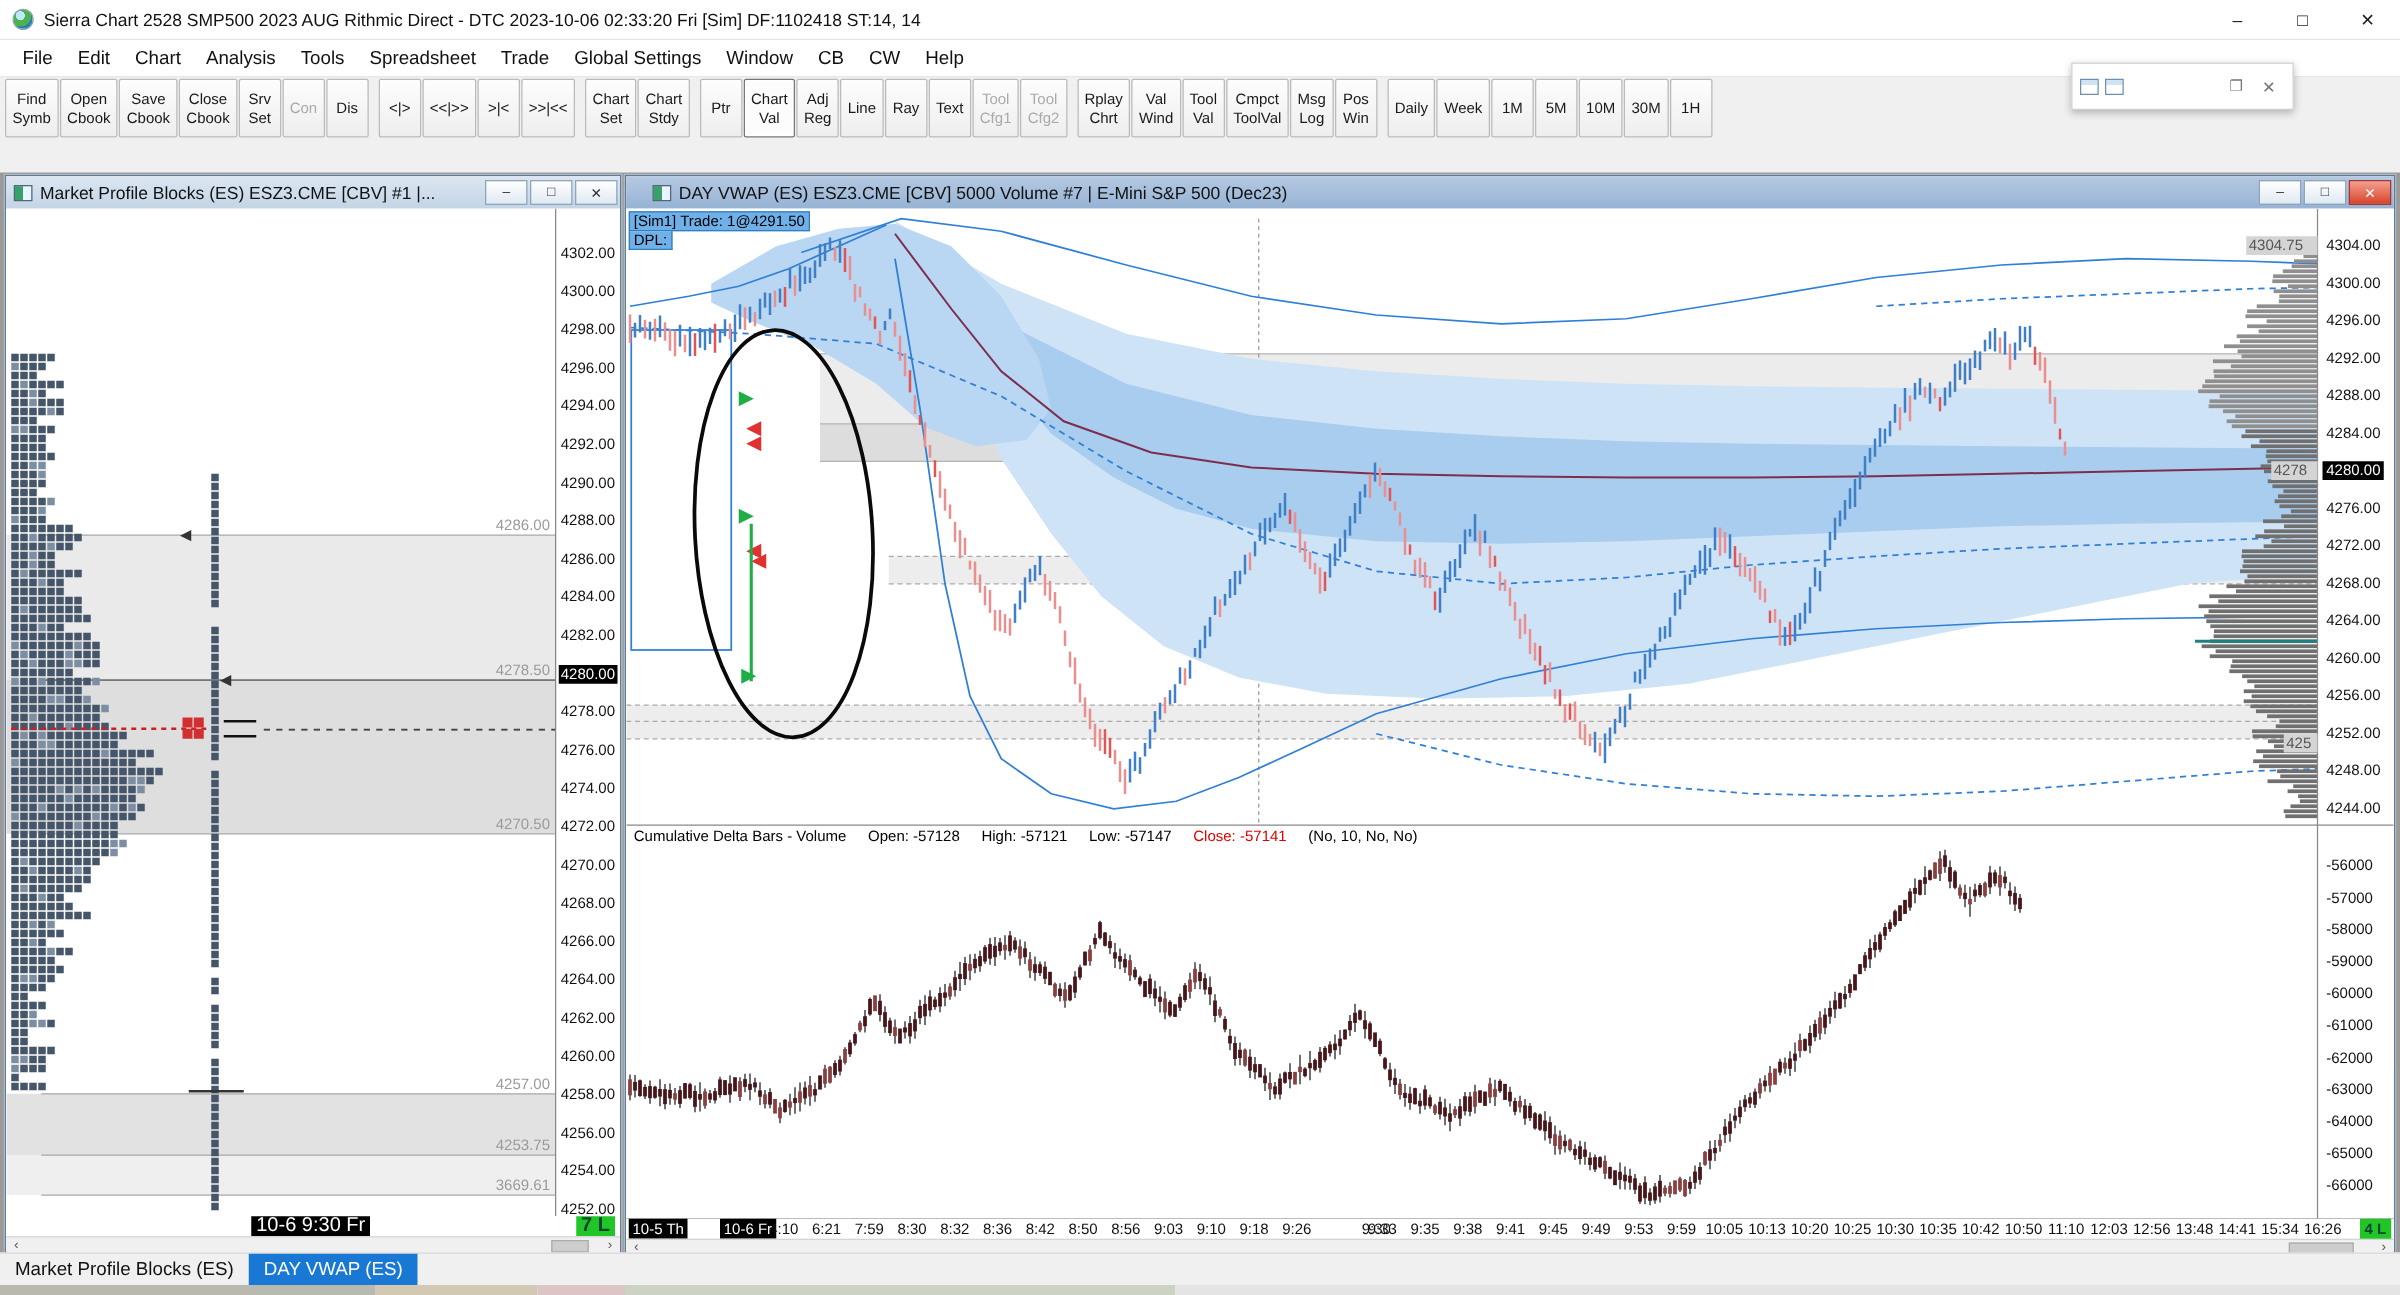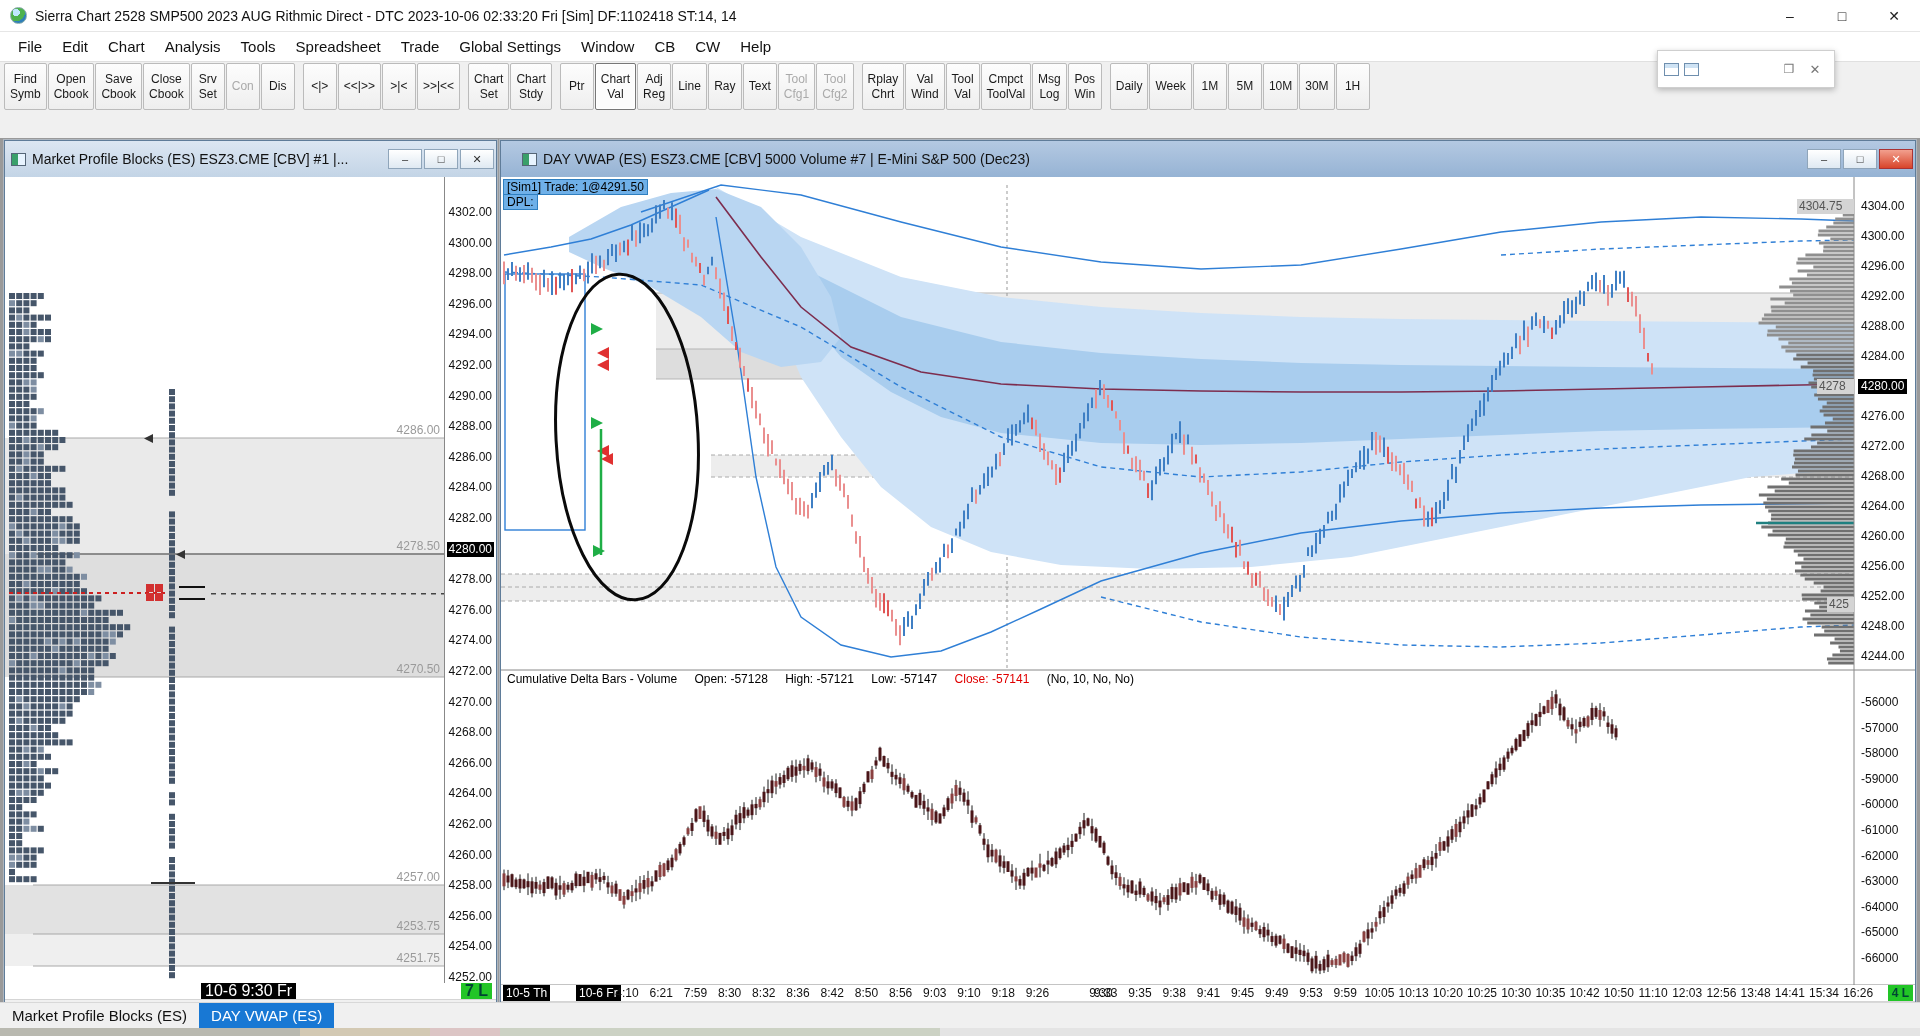--- a/index.html
+++ b/index.html
@@ -29,21 +29,21 @@
   #mini-restore{margin-left:auto;width:26px;text-align:center;color:#777;font-size:12px;}
   #mini-close{width:26px;text-align:center;color:#777;font-size:13px;}
 
   
   #tabbar{position:absolute;left:0;top:111px;width:1920px;height:27px;background:#f0f0f0;border-bottom:1px solid #c8c8c8;display:flex;align-items:flex-end;}
   .sheet-tab{height:26px;background:#1878d4;color:#fff;font-size:14px;display:flex;align-items:center;padding:0 12px 0 8px;margin-left:2px;}
 
   
   #mdi{position:absolute;left:0;top:138px;width:1920px;height:864px;background:#9a9a9a;}
   .child-window{position:absolute;background:#fff;border:1px solid #5f7c99;box-shadow:0 0 0 1px #aeb6bf;}
-  .cw-titlebar{height:36px;display:flex;align-items:center;padding:0 2px 0 6px;font-size:14px;color:#111;}
+  .cw-titlebar{height:26px;display:flex;align-items:center;padding:0 2px 0 6px;font-size:14px;color:#111;}
   .cw-title-icon{width:15px;height:13px;border:1px solid #567;background:linear-gradient(90deg,#3aa06a 50%,#e8f4ff 50%);margin-right:6px;}
   .cw-title-text{white-space:nowrap;overflow:hidden;}
   .cw-controls{margin-left:auto;display:flex;}
   .cwctl{width:34px;height:20px;margin-left:2px;border:1px solid #8fa5ba;background:linear-gradient(#fff,#dfe9f2);display:flex;align-items:center;justify-content:center;font-size:11px;color:#333;}
   .cwctl.close-red{background:linear-gradient(#f2a08e,#d8442a);color:#fff;border-color:#a33;}
   #left-window{left:4px;top:2px;width:493px;height:862px;}
   #left-window .cw-titlebar{background:linear-gradient(#dce6f2,#c3d4e6);}
   #right-window{left:500px;top:2px;width:1416px;height:862px;}
   #right-window .cw-titlebar{background:linear-gradient(#b4c9e2,#96b3d4);padding-left:21px;}
 
@@ -935,21 +935,21 @@
               <rect x="146" y="705" width="44" height="2" fill="#333"></rect>
               <path d="M148,257 l-9,4.5 l9,4.5 z" fill="#333"></path>
               <path d="M180,373 l-9,4.5 l9,4.5 z" fill="#333"></path>
             </svg>
           <div id="mp-levels">
               <div class="level-label" style="top: 246px;">4286.00</div>
               <div class="level-label" style="top: 362px;">4278.50</div>
               <div class="level-label" style="top: 485px;">4270.50</div>
               <div class="level-label" style="top: 693px;">4257.00</div>
               <div class="level-label" style="top: 742px;">4253.75</div>
-              <div class="level-label" style="top: 774px;">4251.75</div>
+              <div class="level-label" style="top: 774px;">3669.61</div>
             </div>
         </div>
         <div id="mp-scale">
             <div class="scale-label" style="top: 28px;">4302.00</div>
             <div class="scale-label" style="top: 58.6px;">4300.00</div>
             <div class="scale-label" style="top: 89.2px;">4298.00</div>
             <div class="scale-label" style="top: 119.8px;">4296.00</div>
             <div class="scale-label" style="top: 150.4px;">4294.00</div>
             <div class="scale-label" style="top: 181px;">4292.00</div>
             <div class="scale-label" style="top: 211.6px;">4290.00</div>

